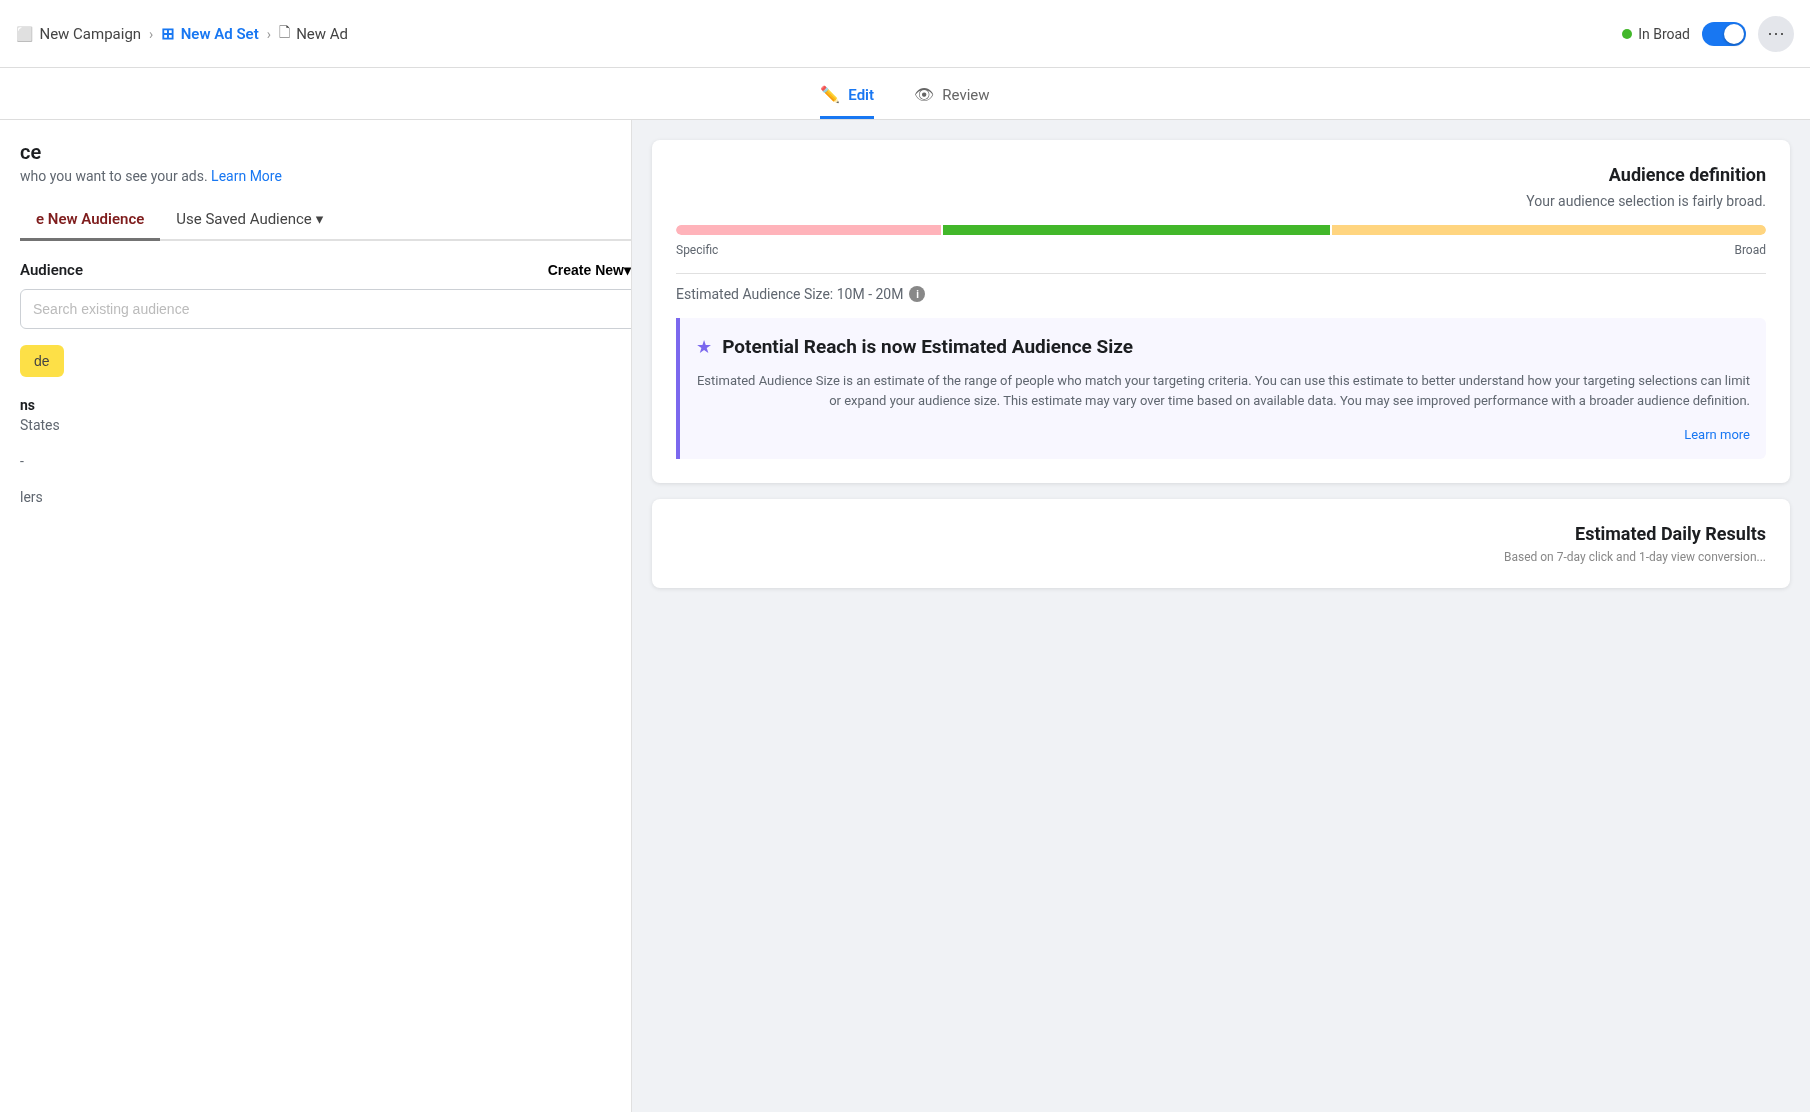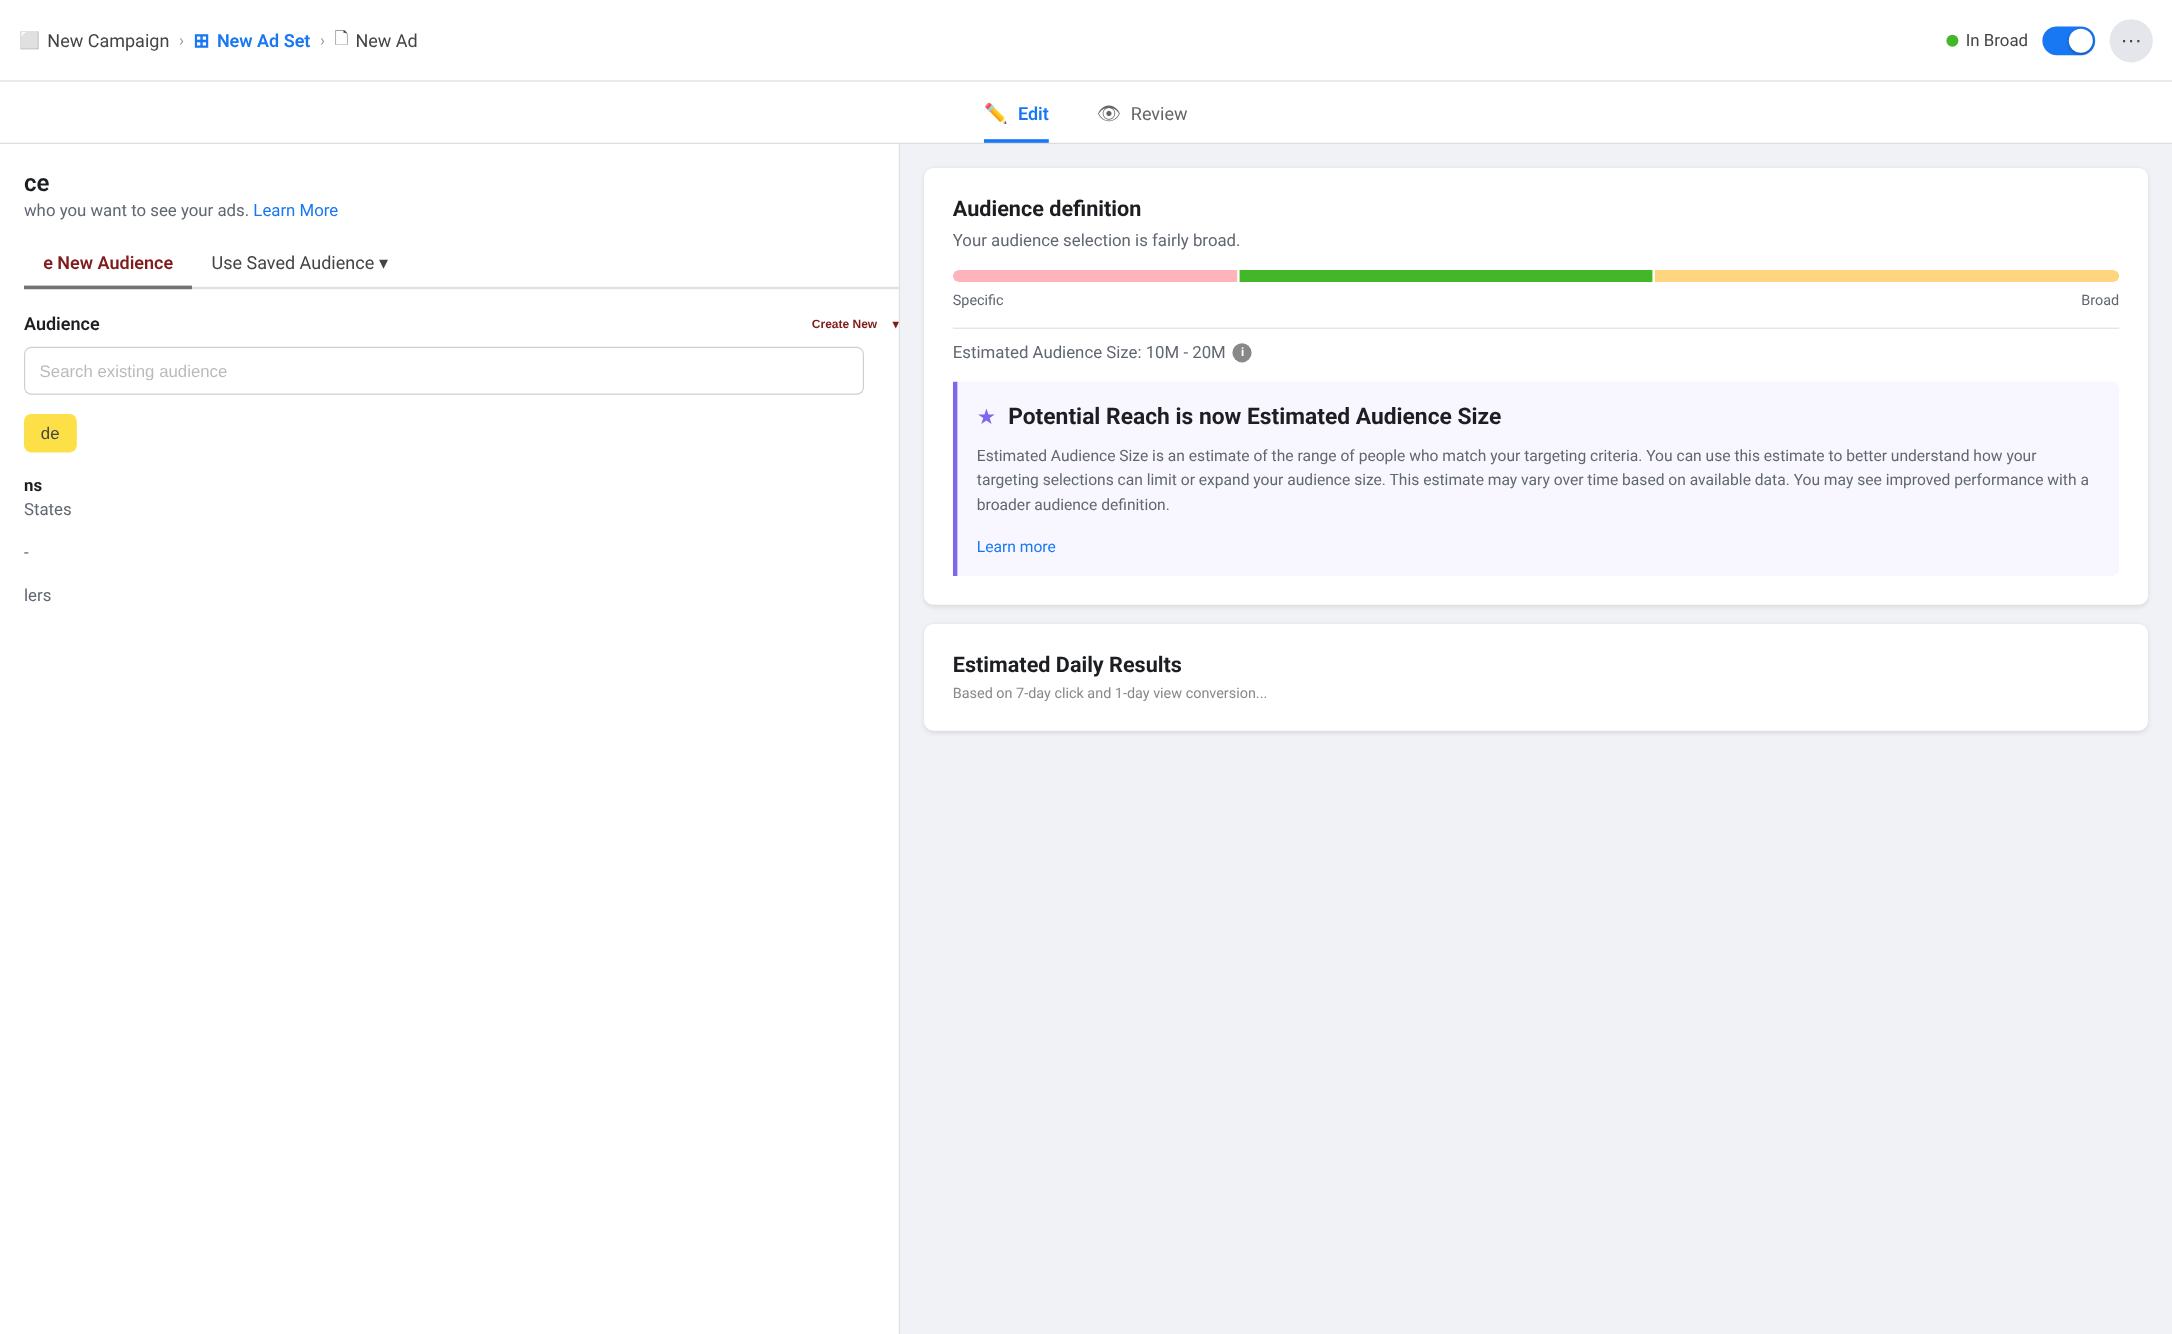--- a/index.html
+++ b/index.html
@@ -125,21 +125,21 @@
     
     .main-content {
       display: flex;
       gap: 0;
       height: calc(1112px - 68px - 52px);
       overflow: hidden;
     }
 
     
     .left-panel {
-      width: 750px;
+      width: 632px;
       background: #fff;
       overflow-y: auto;
       padding: 20px 0 20px 20px;
       border-right: 1px solid #e0e0e0;
     }
 
     .section-title-partial {
       font-size: 20px;
       font-weight: 600;
       color: #1c1e21;
@@ -191,23 +191,23 @@
       margin-bottom: 10px;
     }
     .audience-section-label {
       font-size: 15px;
       font-weight: 600;
       color: #1c1e21;
     }
     .create-new-btn {
       display: flex;
       align-items: center;
-      gap: 13px;
-      color: #7f1d1d;
-      font-size: 10px;
+      gap: 0;
+      color: #000000;
+      font-size: 14px;
       font-weight: 600;
       cursor: pointer;
       background: none;
       border: none;
     }
 
     .search-box {
       width: 700px;
       height: 40px;
       border: 1px solid #ccd0d5;
@@ -264,20 +264,21 @@
 
     
     .right-panel {
       flex: 1;
       padding: 20px;
       overflow-y: auto;
       background: #f0f2f5;
       display: flex;
       flex-direction: column;
       gap: 16px;
+      text-align: right;
     }
 
     
     .card {
       background: #fff;
       border-radius: 8px;
       padding: 24px;
       box-shadow: 0 1px 4px rgba(0,0,0,0.1);
     }
     .card-title {

